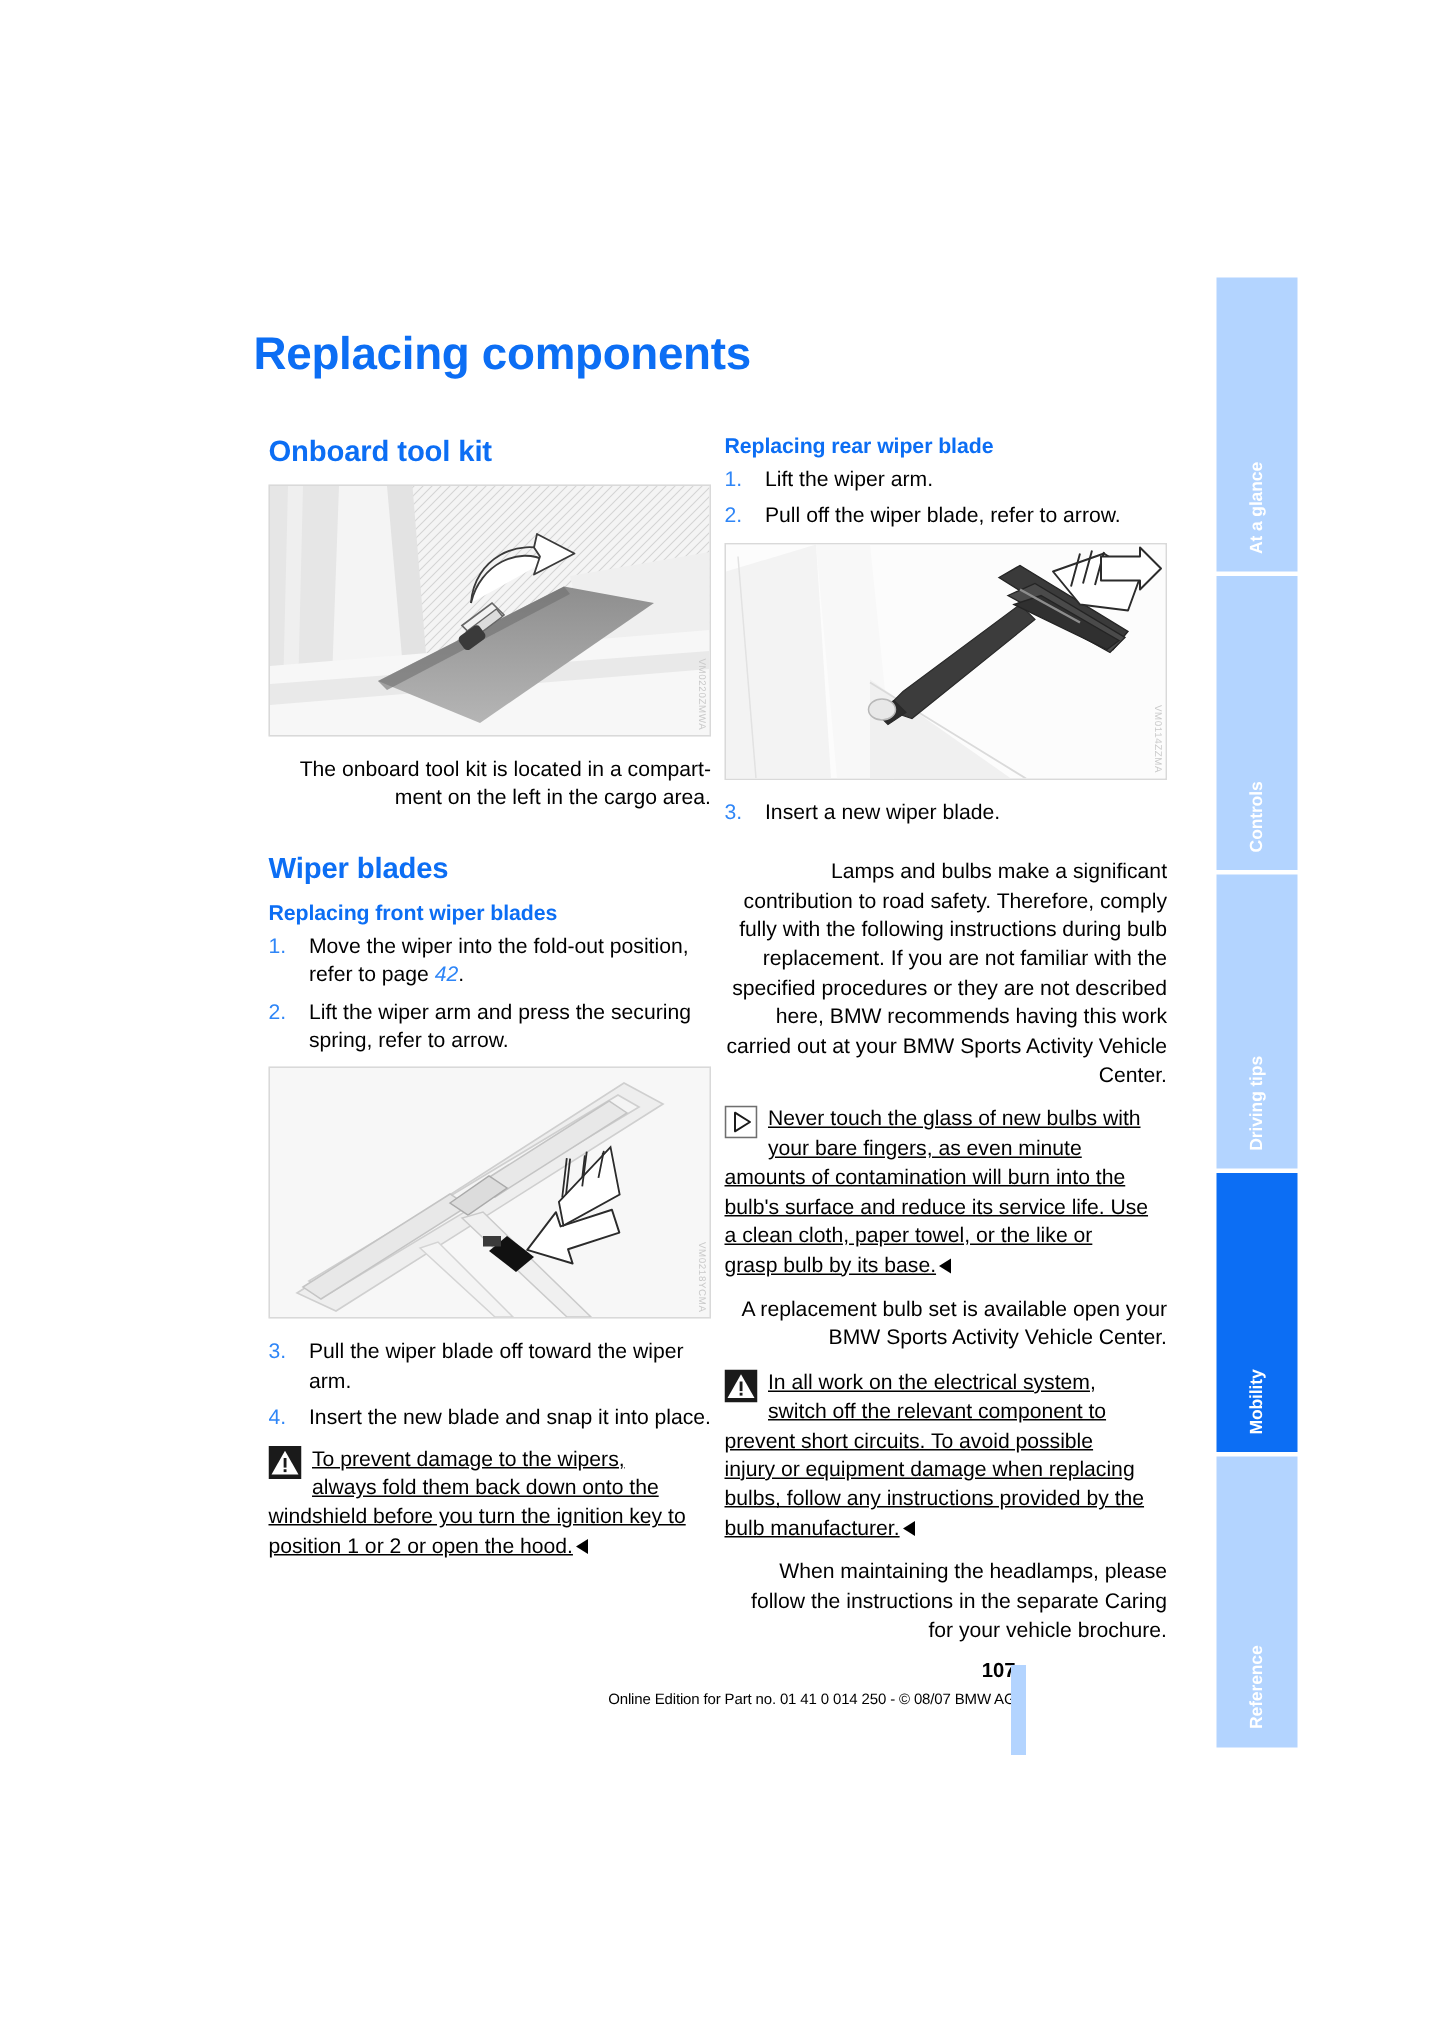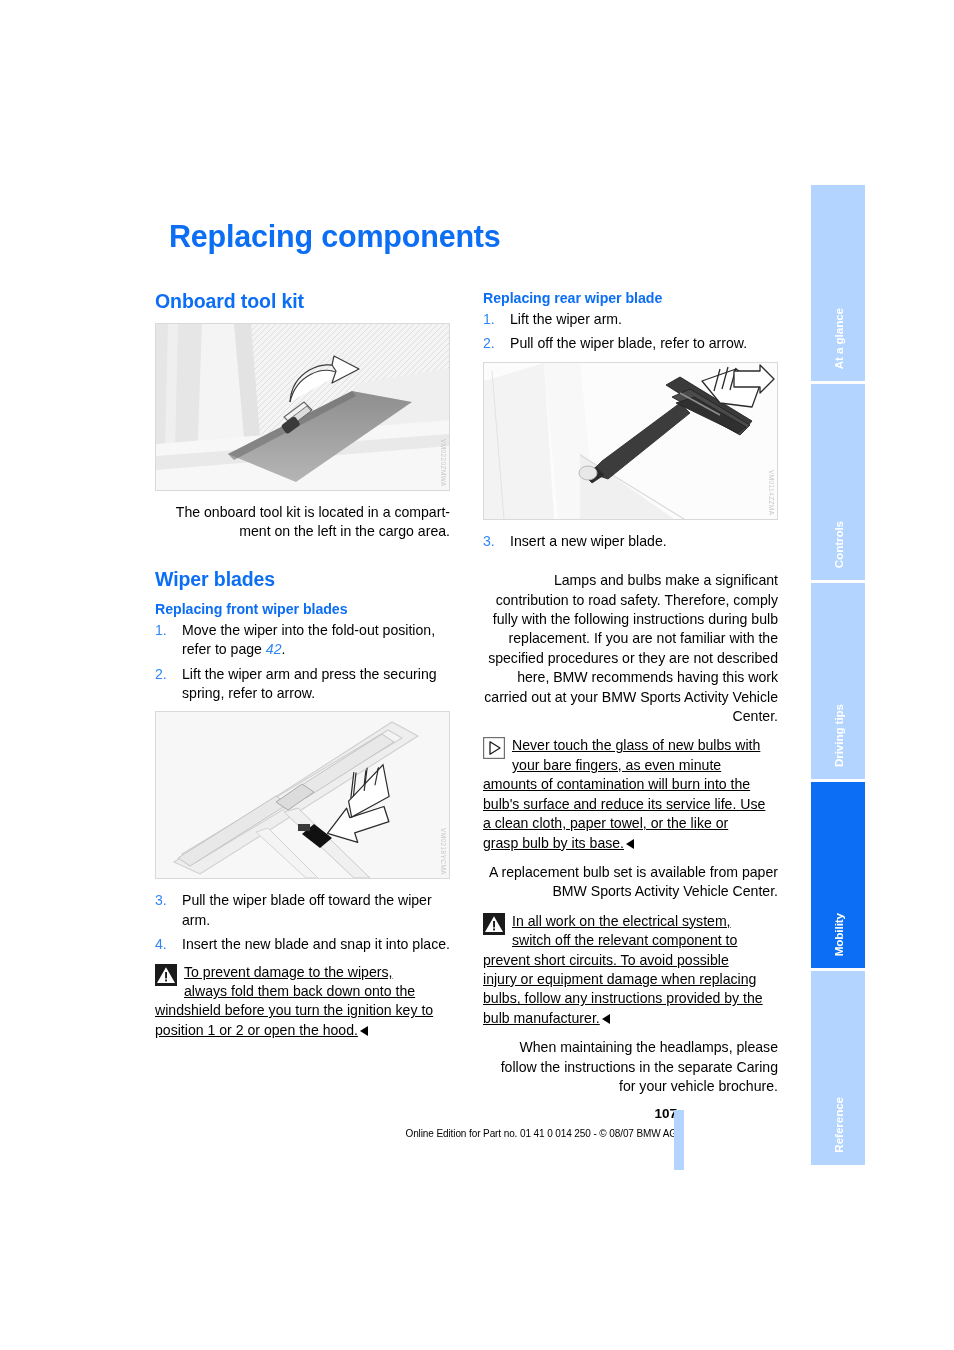--- a/index.html
+++ b/index.html
@@ -35,21 +35,21 @@
     letter-spacing: -0.2px;
     text-align: center;
   }
 
   
   .col {
     position: absolute;
     top: 290px;
     width: 295px;
   }
-  .col-left  { left: 155px; }
+  .col-left  { left: 179px; }
   .col-right { left: 483px; }
 
   h2.sec {
     font-size: 19.5px;
     font-weight: bold;
     color: #0c6ef4;
     margin: 0 0 10px 0;
     letter-spacing: -0.1px;
   }
   h3.sub {
@@ -377,21 +377,21 @@
     <div class="notice">
       <span class="icon-note">
         <svg width="22" height="22" viewBox="0 0 22 22">
           <rect x="0.6" y="0.6" width="20.8" height="20.8" fill="#ffffff" stroke="#6f6f6f" stroke-width="1.2"></rect>
           <path d="M7 4.8 L17 11 L7 17.2 Z" fill="none" stroke="#1a1a1a" stroke-width="1.3" stroke-linejoin="round"></path>
         </svg>
       </span>
       <span>Never touch the glass of new bulbs with your bare fingers, as even minute amounts of contamination will burn into the bulb's surface and reduce its service life. Use a clean cloth, paper towel, or the like or grasp bulb by its base.</span><span class="endmark"></span>
     </div>
 
-    <p class="body">A replacement bulb set is available from paper BMW Sports Activity Vehicle Center.</p>
+    <p class="body">A replacement bulb set is available open your BMW Sports Activity Vehicle Center.</p>
 
     <div class="notice">
       <span class="icon-warn">
         <svg width="22" height="22" viewBox="0 0 22 22">
           <rect x="0" y="0" width="22" height="22" fill="#1a1a1a"></rect>
           <path d="M11 3.2 L20 19 L2 19 Z" fill="#ffffff"></path>
           <rect x="10.1" y="8" width="1.9" height="6.4" fill="#1a1a1a"></rect>
           <rect x="10.1" y="15.5" width="1.9" height="1.9" fill="#1a1a1a"></rect>
         </svg>
       </span>

